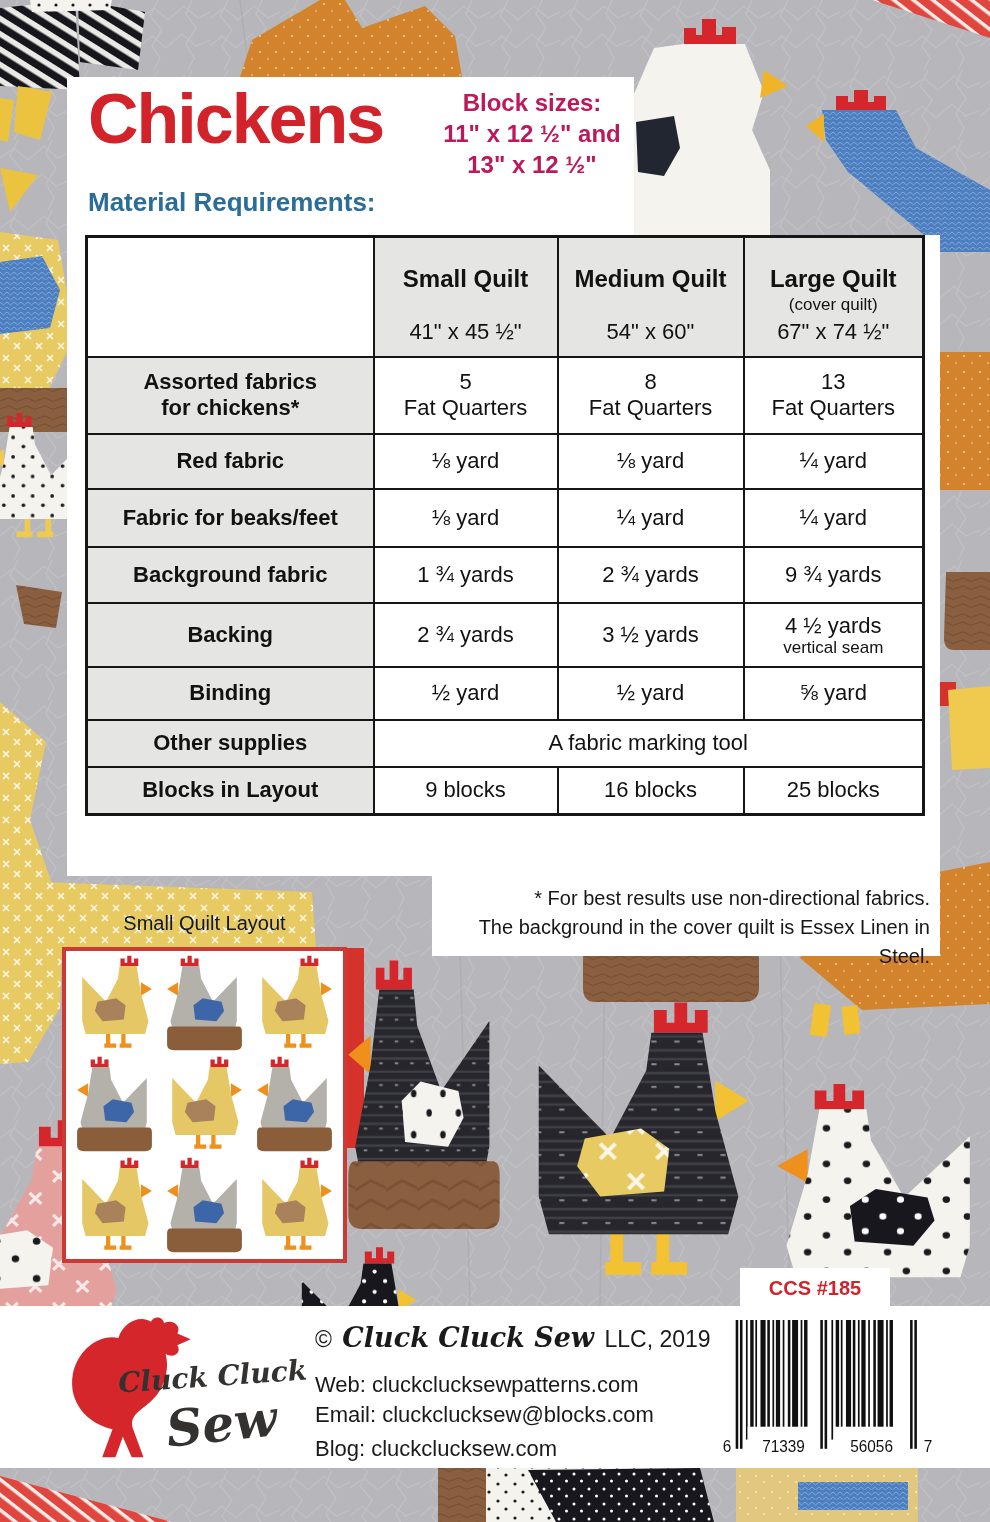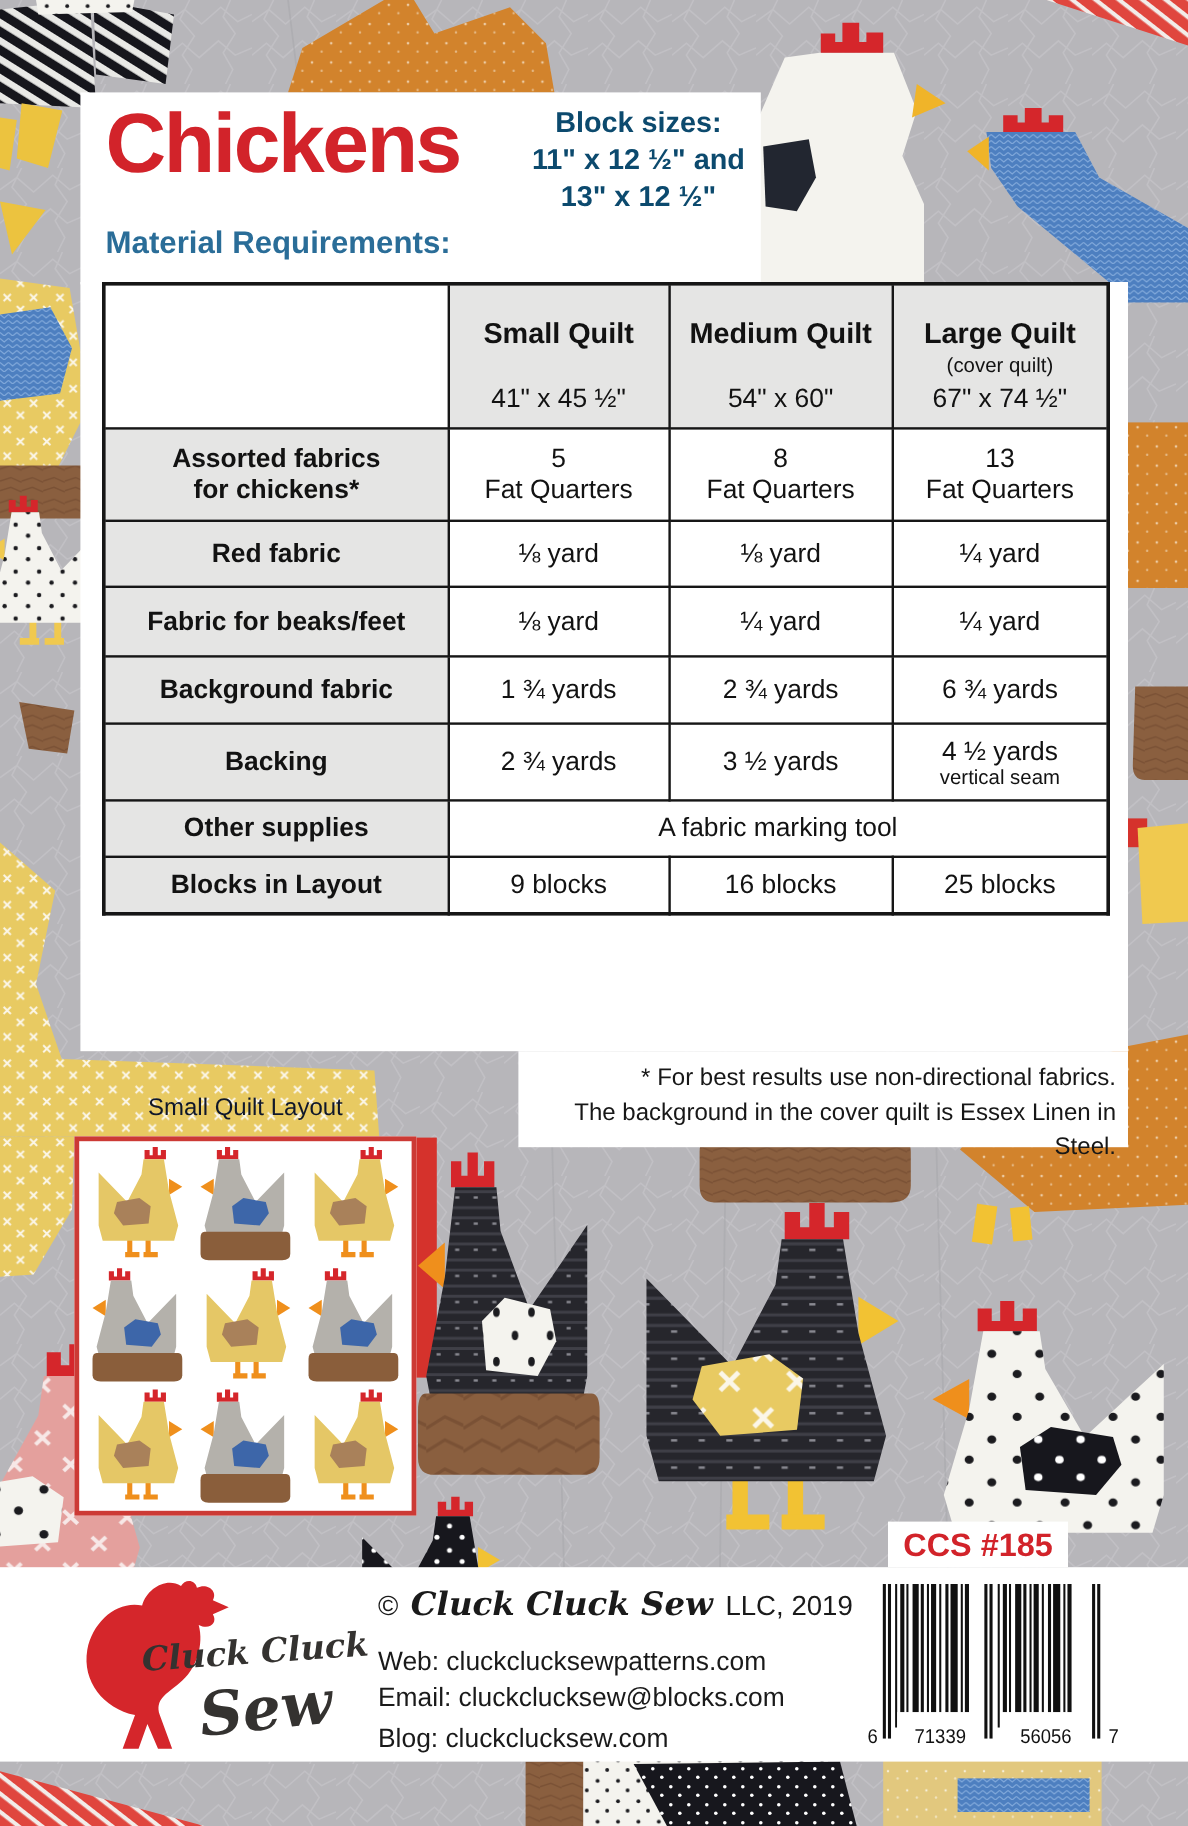--- a/index.html
+++ b/index.html
@@ -5,21 +5,21 @@
   html,body{margin:0;padding:0;background:#888;}
   .page{position:relative;width:990px;height:1522px;overflow:hidden;background:#b7b6ba;
         font-family:"Liberation Sans",sans-serif;}
   .bg{position:absolute;left:0;top:0;}
   .panel{position:absolute;background:#ffffff;}
   #title-box{left:67px;top:77px;width:567px;height:160px;}
   #table-box{left:67px;top:235px;width:873px;height:641px;}
   #title{position:absolute;left:21px;top:2px;margin:0;font-size:70px;font-weight:bold;
          color:#d2232a;letter-spacing:-2px;}
   #blocksizes{position:absolute;left:365px;top:10px;width:200px;text-align:center;
-              color:#0c4a6e;font-size:24px;line-height:31px;font-weight:bold;}
+              color:#be185d;font-size:24px;line-height:31px;font-weight:bold;}
   #matreq{position:absolute;left:21px;top:110px;margin:0;font-size:26px;color:#2a6d98;font-weight:bold;}
   #mattable{position:absolute;left:85px;top:235px;border-collapse:collapse;table-layout:fixed;
             border:3px solid #161616;}
   #mattable td{border:2px solid #161616;text-align:center;vertical-align:middle;padding:0;color:#121212;}
   #mattable .blank{background:#ffffff;}
   #mattable .hdr{background:#e5e5e4;}
   .hinner{display:flex;flex-direction:column;justify-content:space-between;height:116px;
           padding:27px 4px 10px 4px;box-sizing:border-box;}
   .hname{font-weight:bold;font-size:24px;line-height:26px;}
   .hnote{font-size:17px;line-height:19px;margin-top:3px;}
@@ -27,21 +27,21 @@
   #mattable .lab{background:#e5e5e4;font-weight:bold;font-size:22px;line-height:26px;}
   #mattable .val{background:#ffffff;font-size:22px;line-height:26px;}
   .small-line{font-size:17px;line-height:18px;}
   #note-box{left:432px;top:876px;width:508px;height:80px;box-sizing:border-box;
             padding:8px 10px 0 0;text-align:right;font-size:20px;line-height:29px;color:#171717;}
   #layout-label{position:absolute;left:62px;top:912px;width:285px;text-align:center;
                 font-size:20px;color:#0f172a;}
   #layout-box{position:absolute;left:62px;top:947px;width:285px;height:316px;background:#ffffff;
               border:4px solid #cc3a35;box-sizing:border-box;}
   #ccs{position:absolute;left:740px;top:1268px;width:150px;height:38px;background:#ffffff;
-       color:#d2232a;font-weight:bold;font-size:27px;text-align:center;line-height:40px;}
+       color:#d2232a;font-weight:bold;font-size:20px;text-align:center;line-height:40px;}
   #bottom-bar{position:absolute;left:0;top:1306px;width:990px;height:162px;background:#ffffff;}
   #logo{position:absolute;left:58px;top:6px;width:260px;height:152px;}
   #logo svg{position:absolute;left:0;top:2px;}
   .script{font-family:"DejaVu Serif",serif;font-style:italic;font-weight:bold;}
   .logo-t1{position:absolute;left:60px;top:48px;font-size:28px;color:#343230;transform:rotate(-4deg);white-space:nowrap;}
   .logo-t2{position:absolute;left:108px;top:82px;font-size:50px;color:#343230;transform:rotate(-6deg);}
   #copyright{position:absolute;left:315px;top:16px;font-size:23px;color:#1a1a1a;}
   #copyright .cscript{font-size:27px;margin:0 4px;}
   .contact{position:absolute;left:315px;font-size:22px;color:#1a1a1a;}
   #c-web{top:66px;} #c-email{top:96px;} #c-blog{top:130px;}
@@ -316,36 +316,50 @@
           <td class="lab">
             <div>Background fabric</div>
           </td>
           <td class="val">
             <div>1 ¾ yards</div>
           </td>
           <td class="val">
             <div>2 ¾ yards</div>
           </td>
           <td class="val">
-            <div>6 ¾ yards</div>
+            <div>9 ¾ yards</div>
           </td>
         </tr>
         <tr style="height: 64px;">
           <td class="lab">
             <div>Backing</div>
           </td>
           <td class="val">
             <div>2 ¾ yards</div>
           </td>
           <td class="val">
             <div>3 ½ yards</div>
           </td>
           <td class="val">
             <div>4 ½ yards</div>
             <div class="small-line">vertical seam</div>
+          </td>
+        </tr>
+        <tr style="height: 53px;">
+          <td class="lab">
+            <div>Binding</div>
+          </td>
+          <td class="val">
+            <div>½ yard</div>
+          </td>
+          <td class="val">
+            <div>½ yard</div>
+          </td>
+          <td class="val">
+            <div>⅝ yard</div>
           </td>
         </tr>
         <tr style="height: 47px;">
           <td class="lab">
             <div>Other supplies</div>
           </td>
           <td colspan="3" class="val">A fabric marking tool</td>
         </tr>
         <tr style="height: 48px;">
           <td class="lab">

